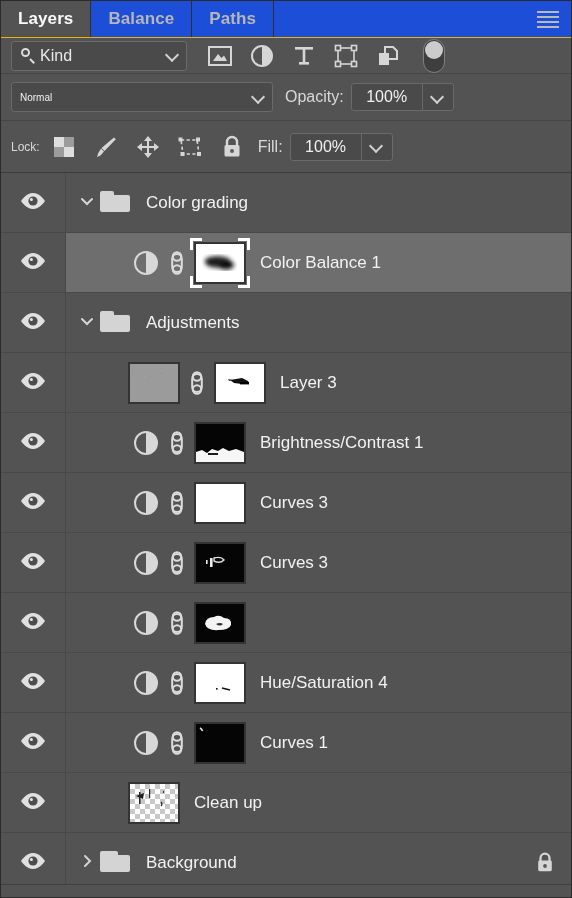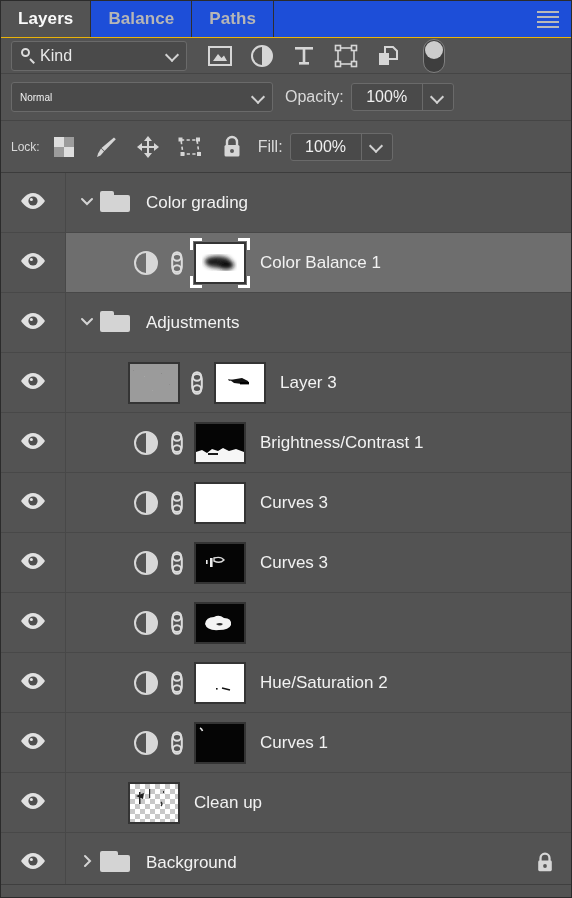--- a/index.html
+++ b/index.html
@@ -816,21 +816,21 @@
               <circle cx="9" cy="20.5" r="4.2" fill="none" stroke="#dcdcdc" stroke-width="2"></circle>
             </svg>
           </span>
           <div class="mask-wrap">
             <div class="thumb white"><svg width="100%" height="100%" viewBox="0 0 48 38" preserveAspectRatio="none">
                 <rect width="48" height="38" fill="#ffffff"></rect>
                 <rect x="20" y="24" width="1.6" height="1.6" fill="#111"></rect>
                 <path d="M26 24 L34 26" stroke="#111" stroke-width="1.4"></path>
               </svg></div>
           </div>
-          <span class="layer-name">Hue/Saturation 2</span>
+          <span class="layer-name">Hue/Saturation 4</span>
         </div>
       </div>
       <div class="layer-row">
         <div class="eye-cell">
           <span><svg width="26" height="18" viewBox="0 0 26 18">
               <path d="M13 1 C20 1 25 9 25 9 C25 9 20 17 13 17 C6 17 1 9 1 9 C1 9 6 1 13 1 Z" fill="#e0e0e0"></path>
               <circle cx="13" cy="9" r="4.6" fill="#4d4d4d"></circle>
               <circle cx="11.4" cy="7.4" r="1.5" fill="#e6e6e6"></circle>
             </svg></span>
         </div>

